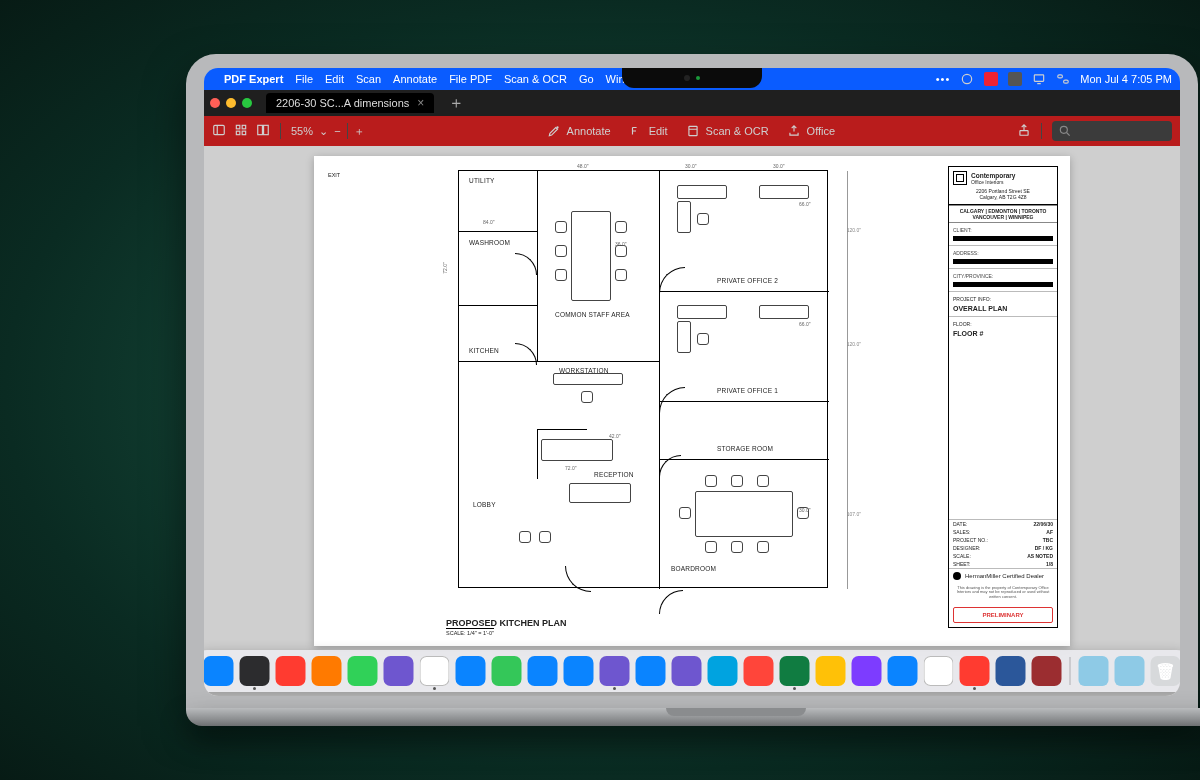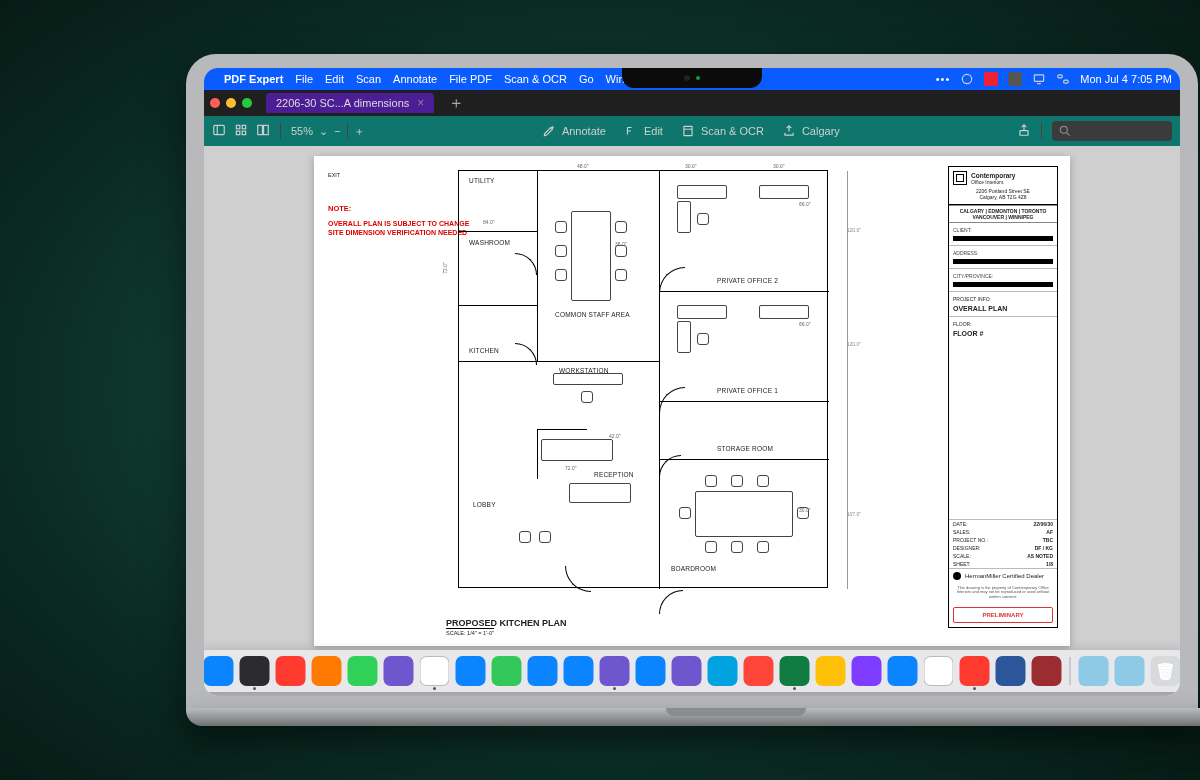--- a/index.html
+++ b/index.html
@@ -86,35 +86,35 @@
     gap: 8px;
     color: #bbb;
     font-size: 11px;
   }
   .traffic { display: flex; gap: 6px; margin-right: 6px; }
   .traffic span { width: 10px; height: 10px; border-radius: 50%; display: inline-block; }
   .tl-close { background:#ff5f57; }
   .tl-min   { background:#febc2e; }
   .tl-max   { background:#28c840; }
   .tab {
-    background: #4c1d95;
+    background: #000000;
     padding: 3px 10px;
     border-radius: 4px 4px 0 0;
     display: flex;
     align-items: center;
     gap: 8px;
     color: #ddd;
   }
   .tab .x { color: #888; font-size: 12px; }
   .tabbar .add { color:#aaa; font-size: 16px; padding: 0 6px; }
 
   
   .toolbar {
     height: 30px;
-    background: #0f766e;
+    background: #b91c1c;
     color: #cfcfcf;
     display: flex;
     align-items: center;
     padding: 0 8px;
     gap: 10px;
     font-size: 11px;
   }
   .toolbar .seg { display:flex; gap:8px; align-items:center; }
   .toolbar .zoom { display:flex; align-items:center; gap:6px; }
   .toolbar .divider { width:1px; height:16px; background:#444; }
@@ -366,21 +366,21 @@
               <rect x="5" y="4" width="14" height="16" rx="1"></rect>
               <path d="M5 9h14"></path>
             </svg>
           <span>Scan &amp; OCR</span>
         </div>
         <div class="btn">
           <svg class="icon" viewBox="0 0 24 24">
               <path d="M12 3v10M8 7l4-4 4 4"></path>
               <path d="M5 15v4h14v-4"></path>
             </svg>
-          <span>Calgary</span>
+          <span>Office</span>
         </div>
         <div class="flex"></div>
         <span><svg class="icon" viewBox="0 0 24 24">
               <path d="M12 3v10M8 7l4-4 4 4"></path>
               <rect x="5" y="13" width="14" height="8" rx="1"></rect>
             </svg></span>
         <div class="divider"></div>
         <div class="search">
           <svg class="icon" viewBox="0 0 24 24" style="stroke:#888">
               <circle cx="10" cy="10" r="6"></circle>
@@ -457,27 +457,20 @@
             <div class="hm">
                 <span class="dot"></span>
                 <span>HermanMiller Certified Dealer</span>
               </div>
             <div class="legal">This drawing is the property of Contemporary Office Interiors and may not be reproduced or used without written consent.</div>
             <div class="stamp">PRELIMINARY</div>
           </div>
 
           <div class="drawing">
             <span class="exit">EXIT</span>
-            <div class="note">
-              <div class="hdr">NOTE:</div>
-              <div class="body">
-                <div>OVERALL PLAN IS SUBJECT TO CHANGE</div>
-                <div>SITE DIMENSION VERIFICATION NEEDED</div>
-              </div>
-            </div>
 
             <div class="plan-title">PROPOSED KITCHEN PLAN</div>
             <div class="plan-scale">SCALE: 1/4" = 1'-0"</div>
 
             <div class="floor">
 
               <div class="line" style="left:78px; top:0; width:1px; height:190px"></div>
               <div class="line" style="left:0; top:60px; width:78px; height:1px"></div>
               <div class="line" style="left:0; top:134px; width:78px; height:1px"></div>
               <div class="line" style="left:0; top:190px; width:200px; height:1px"></div>

